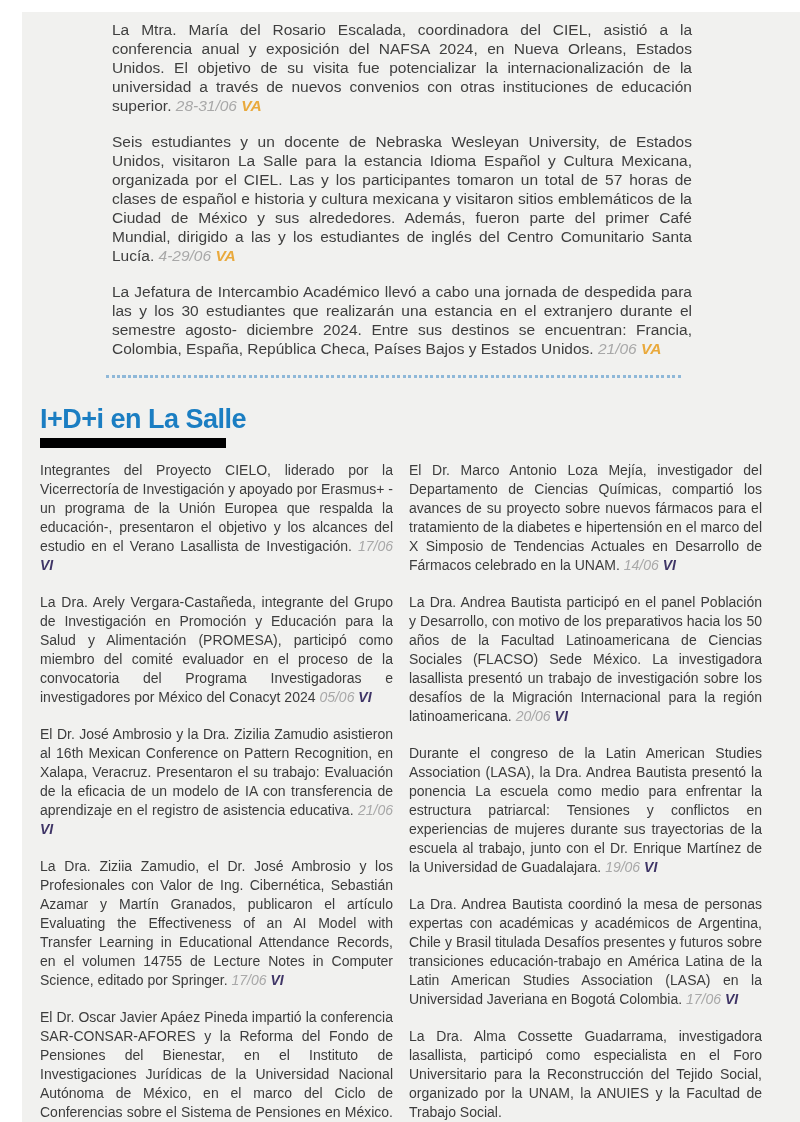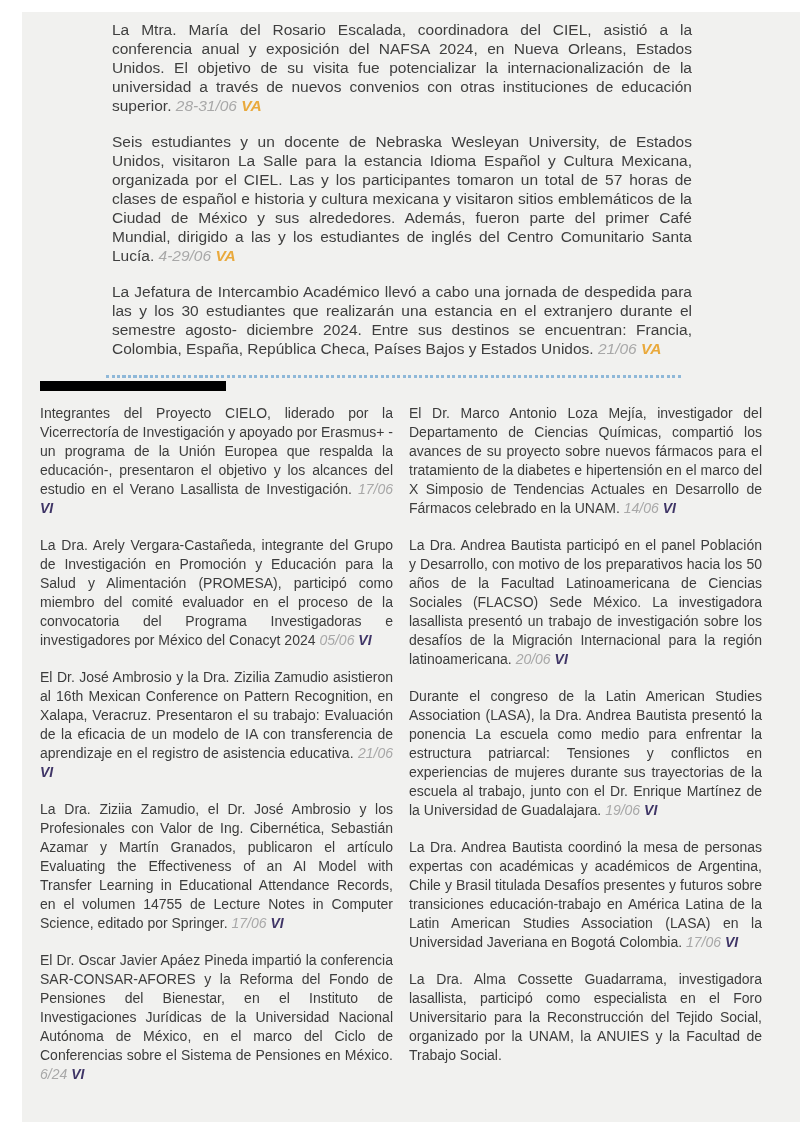--- a/index.html
+++ b/index.html
@@ -36,20 +36,21 @@
 <div class="content" style="background: rgb(241, 241, 239);">
 
   <section class="top">
       <p class="para"><span class="seg-n">La Mtra. María del Rosario Escalada, coordinadora del CIEL, asistió a la conferencia anual y exposición del NAFSA 2024, en Nueva Orleans, Estados Unidos. El objetivo de su visita fue potencializar la internacionalización de la universidad a través de nuevos convenios con otras instituciones de educación superior. </span><span class="seg-d" style="color: rgb(168, 168, 168);">28-31/06 </span><span class="seg-va" style="color: rgb(233, 169, 60);">VA</span></p>
       <p class="para"><span class="seg-n">Seis estudiantes y un docente de Nebraska Wesleyan University, de Estados Unidos, visitaron La Salle para la estancia </span><span class="seg-i">Idioma Español y Cultura Mexicana</span><span class="seg-n">, organizada por el CIEL. Las y los participantes tomaron un total de 57 horas de clases de español e historia y cultura mexicana y visitaron sitios emblemáticos de la Ciudad de México y sus alrededores. Además, fueron parte del primer </span><span class="seg-i">Café Mundial,</span><span class="seg-n"> dirigido a las y los estudiantes de inglés del Centro Comunitario Santa Lucía. </span><span class="seg-d" style="color: rgb(168, 168, 168);">4-29/06 </span><span class="seg-va" style="color: rgb(233, 169, 60);">VA</span></p>
       <p class="para"><span class="seg-n">La Jefatura de Intercambio Académico llevó a cabo una jornada de despedida para las y los 30 estudiantes que realizarán una estancia en el extranjero durante el semestre agosto- diciembre 2024. Entre sus destinos se encuentran: Francia, Colombia, España, República Checa, Países Bajos y Estados Unidos. </span><span class="seg-d" style="color: rgb(168, 168, 168);">21/06 </span><span class="seg-va" style="color: rgb(233, 169, 60);">VA</span></p>
     </section>
 
   <div class="divider"></div>
 
+  <h1 class="heading" style="color: rgb(27, 126, 194);">I+D+i en La Salle</h1>
   <div class="heading-bar" style="background: rgb(0, 0, 0);"></div>
 
   <div class="cols">
     <div class="col">
         <p class="para"><span class="seg-n">Integrantes del Proyecto CIELO, liderado por la Vicerrectoría de Investigación y apoyado por Erasmus+ -un programa de la Unión Europea que respalda la educación-, presentaron el objetivo y los alcances del estudio en el Verano Lasallista de Investigación. </span><span class="seg-d" style="color: rgb(168, 168, 168);">17/06 </span><span class="seg-vi" style="color: rgb(63, 53, 102);">VI</span></p>
         <p class="para"><span class="seg-n">La Dra. Arely Vergara-Castañeda, integrante del Grupo de Investigación en Promoción y Educación para la Salud y Alimentación (PROMESA), participó como miembro del comité evaluador en el proceso de la convocatoria del Programa </span><span class="seg-i">Investigadoras e investigadores por México</span><span class="seg-n"> del Conacyt 2024 </span><span class="seg-d" style="color: rgb(168, 168, 168);">05/06 </span><span class="seg-vi" style="color: rgb(63, 53, 102);">VI</span></p>
         <p class="para"><span class="seg-n">El Dr. José Ambrosio y la Dra. Zizilia Zamudio asistieron al </span><span class="seg-i">16th Mexican Conference on Pattern Recognition,</span><span class="seg-n"> en Xalapa, Veracruz. Presentaron el su trabajo: </span><span class="seg-i">Evaluación de la eficacia de un modelo de IA con transferencia de aprendizaje en el registro de asistencia educativa</span><span class="seg-n">. </span><span class="seg-d" style="color: rgb(168, 168, 168);">21/06 </span><span class="seg-vi" style="color: rgb(63, 53, 102);">VI</span></p>
         <p class="para"><span class="seg-n">La Dra. Ziziia Zamudio, el Dr. José Ambrosio y los Profesionales con Valor de Ing. Cibernética, Sebastián Azamar y Martín Granados, publicaron el artículo </span><span class="seg-i">Evaluating the Effectiveness of an AI Model with Transfer Learning in Educational Attendance Records</span><span class="seg-n">, en el volumen 14755 de </span><span class="seg-i">Lecture Notes in Computer Science</span><span class="seg-n">, editado por Springer. </span><span class="seg-d" style="color: rgb(168, 168, 168);">17/06 </span><span class="seg-vi" style="color: rgb(63, 53, 102);">VI</span></p>
         <p class="para"><span class="seg-n">El Dr. Oscar Javier Apáez Pineda impartió la conferencia </span><span class="seg-i">SAR-CONSAR-AFORES y la Reforma del Fondo de Pensiones del Bienestar</span><span class="seg-n">, en el Instituto de Investigaciones Jurídicas de la Universidad Nacional Autónoma de México, en el marco del </span><span class="seg-i">Ciclo de Conferencias sobre el Sistema de Pensiones en México</span><span class="seg-n">. </span><span class="seg-d" style="color: rgb(168, 168, 168);">6/24 </span><span class="seg-vi" style="color: rgb(63, 53, 102);">VI</span></p>
       </div>

